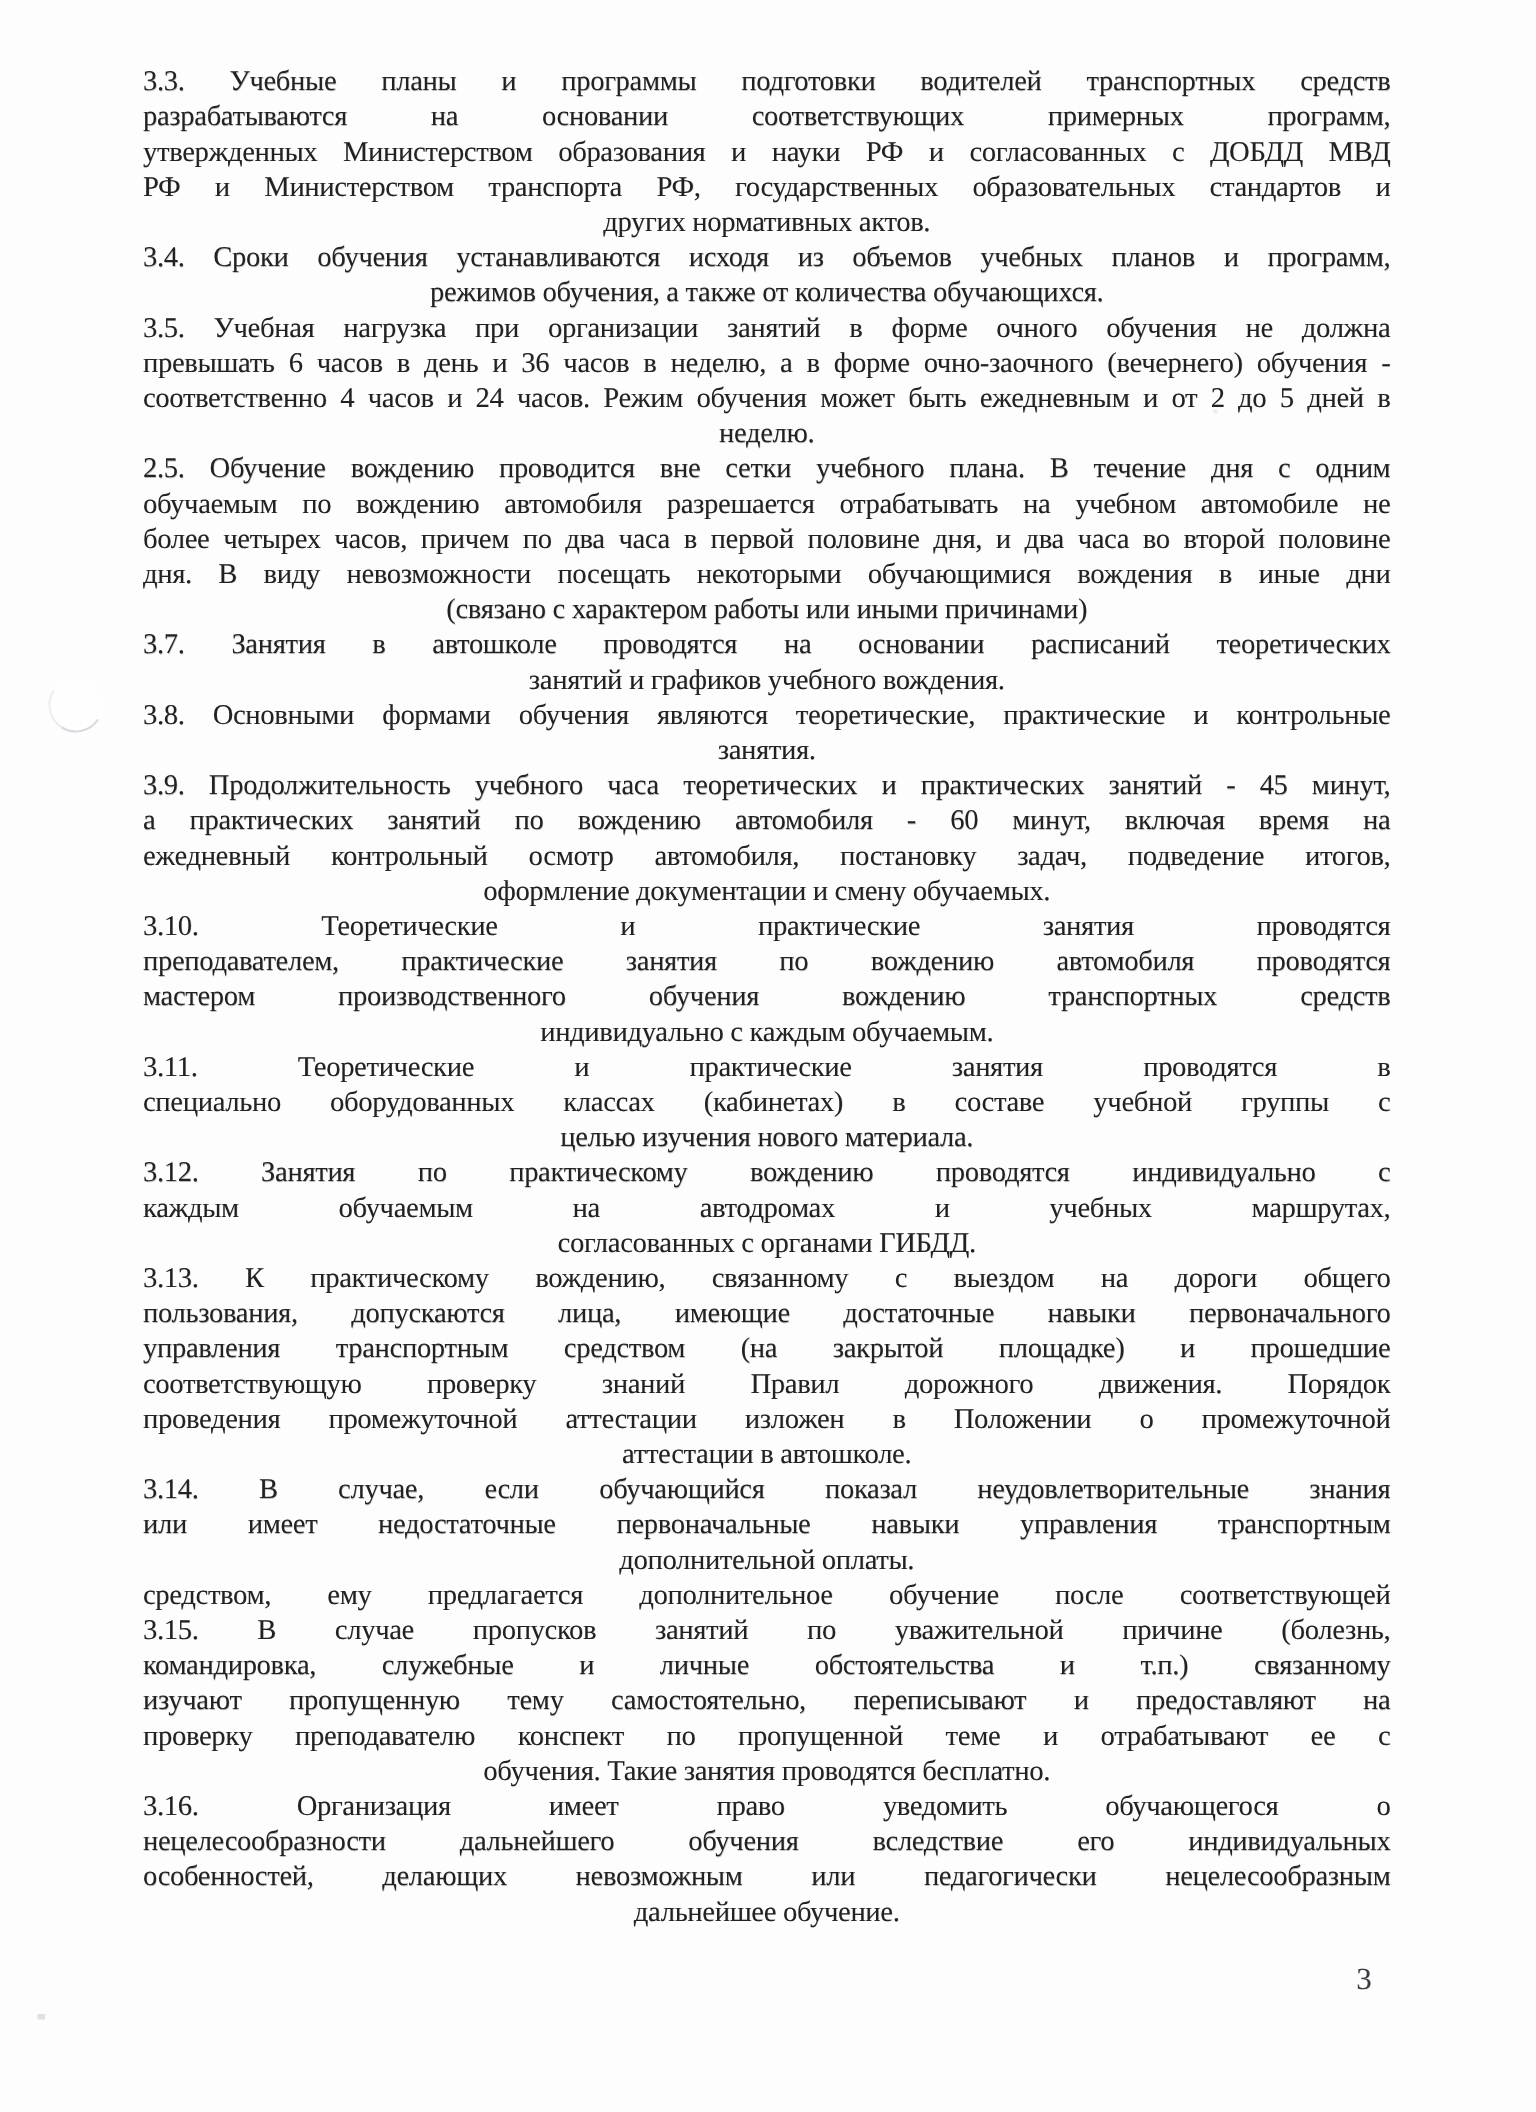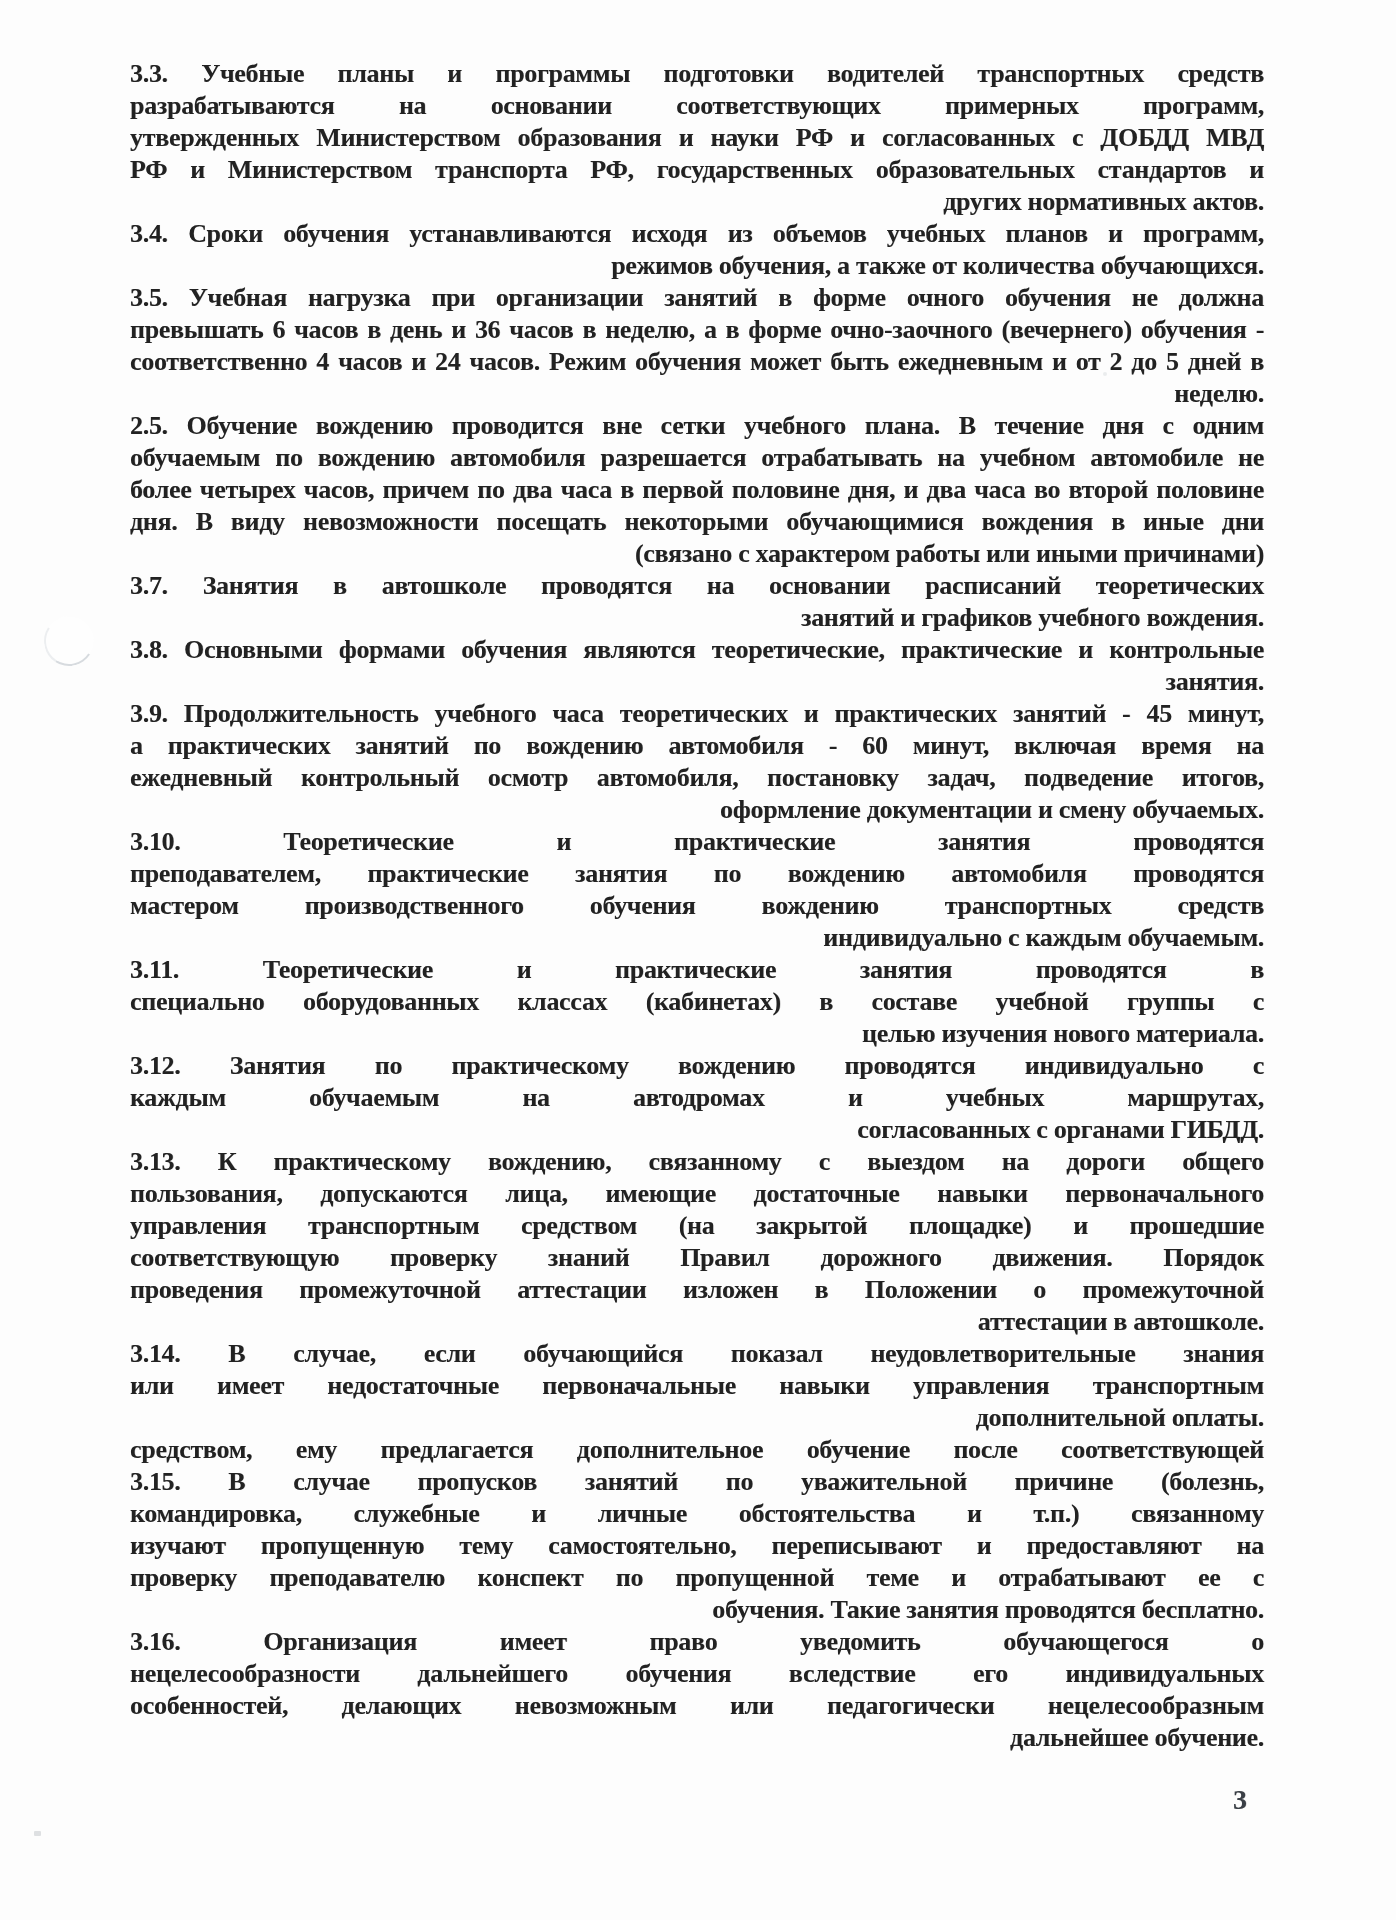--- a/index.html
+++ b/index.html
@@ -8,41 +8,40 @@
     background: #ffffff;
   }
   .page {
     position: relative;
     width: 1396px;
     height: 1920px;
     background: var(--paper, #fdfdfd);
     font-family: "Liberation Serif", "DejaVu Serif", serif;
     color: var(--ink, #222222);
     overflow: hidden;
-    font-weight: bold;
   }
   .content {
     position: absolute;
     left: 130px;
     top: 58px;
     width: 1134px;
   }
   .paragraph { margin: 0; }
   .line {
     font-size: 26px;
     line-height: 32px;
     letter-spacing: -0.3px;
     white-space: normal;
     text-align: justify;
     text-align-last: justify;
     color: var(--ink, #222222);
     text-shadow: 0.4px 0.4px 0.6px rgba(70,70,70,0.35);
   }
   .line.line-end {
-    text-align: right;
+    text-align: center;
     text-align-last: auto;
   }
   .page-number {
     position: absolute;
     left: 1233px;
     top: 1784px;
     font-size: 28px;
     line-height: 32px;
     color: #3a3f46;
     text-shadow: 0.4px 0.4px 0.6px rgba(70,70,70,0.3);

